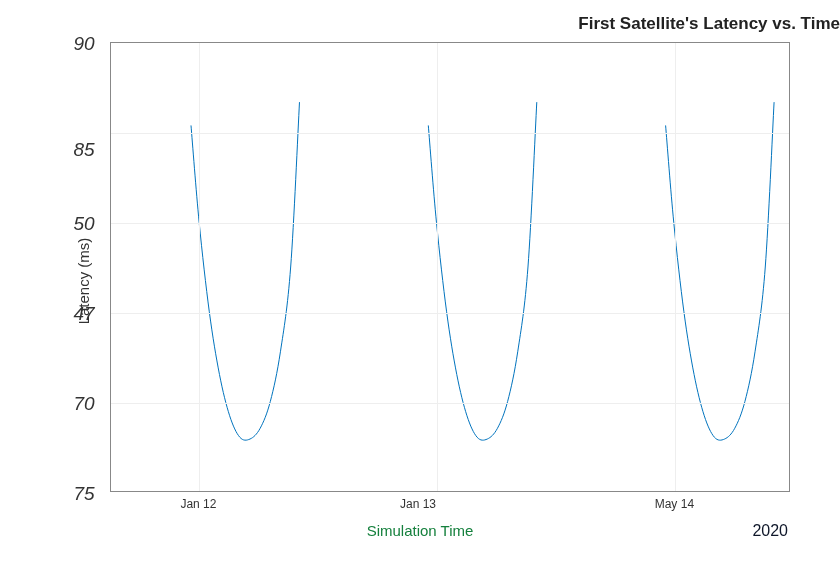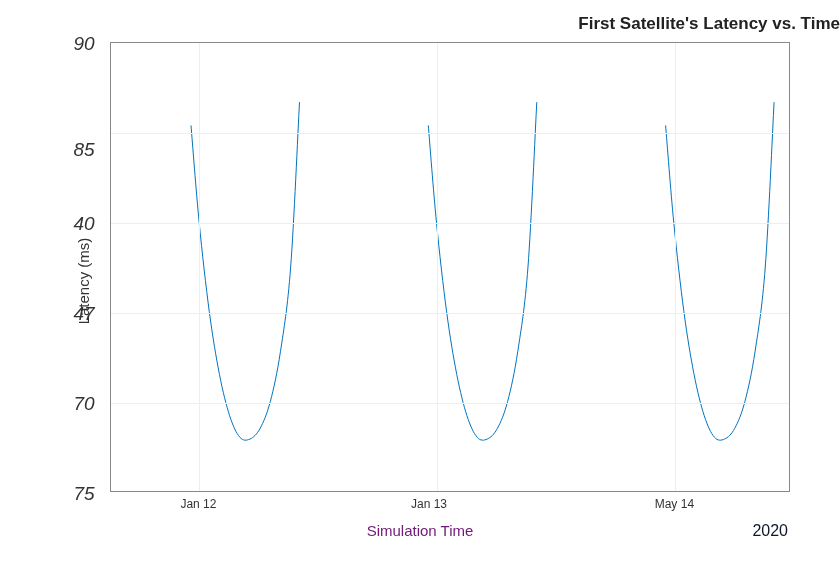--- a/index.html
+++ b/index.html
@@ -78,21 +78,21 @@
     font-size: 15px;
     color: #333;
   }
   .xlabel {
     position: absolute;
     top: 522px;
     left: 0;
     width: 100%;
     text-align: center;
     font-size: 15px;
-    color: #701a75;
+    color: #15803d;
   }
   .year-label {
     position: absolute;
     top: 522px;
     right: 52px;
     font-size: 16px;
     color: #0f172a;
   }
   svg.curve {
     position: absolute;
@@ -129,19 +129,19 @@
       <div class="grid-line-v" style="left: 326.4px;"></div>
       <div class="grid-line-v" style="left: 564.4px;"></div>
     </div>
 
   <div class="ylabel">Latency (ms)</div>
   <div class="xlabel">Simulation Time</div>
   <div class="year-label">2020</div>
 <div class="ytick-label" style="top: 483px;">75</div>
     <div class="ytick-label" style="top: 393px;">70</div>
     <div class="ytick-label" style="top: 303px;">47</div>
-    <div class="ytick-label" style="top: 213px;">40</div>
+    <div class="ytick-label" style="top: 213px;">50</div>
     <div class="ytick-label" style="top: 127px; margin-top: 12px;">85</div>
     <div class="ytick-label" style="top: 33px;">90</div>
     <div class="xtick-label" style="left: 168.4px;">Jan 12</div>
-    <div class="xtick-label" style="left: 399px;">Jan 13</div>
+    <div class="xtick-label" style="left: 388px;">Jan 13</div>
     <div class="xtick-label" style="left: 644.4px;">May 14</div>
   </div>
 
 </body></html>

